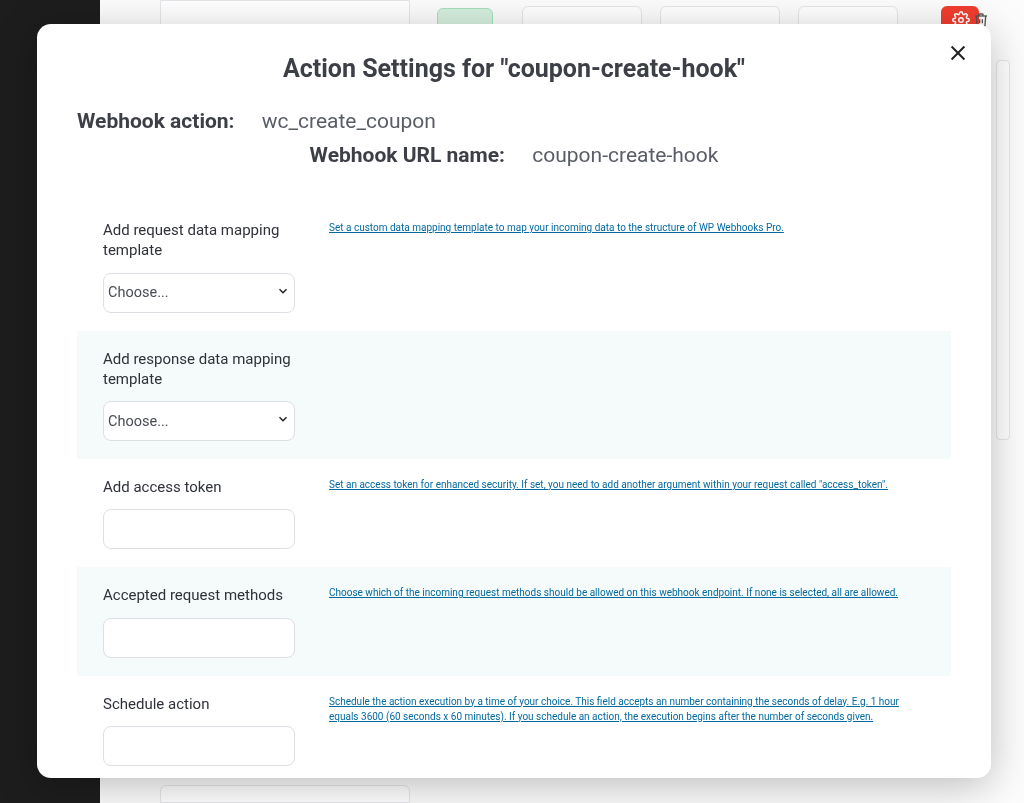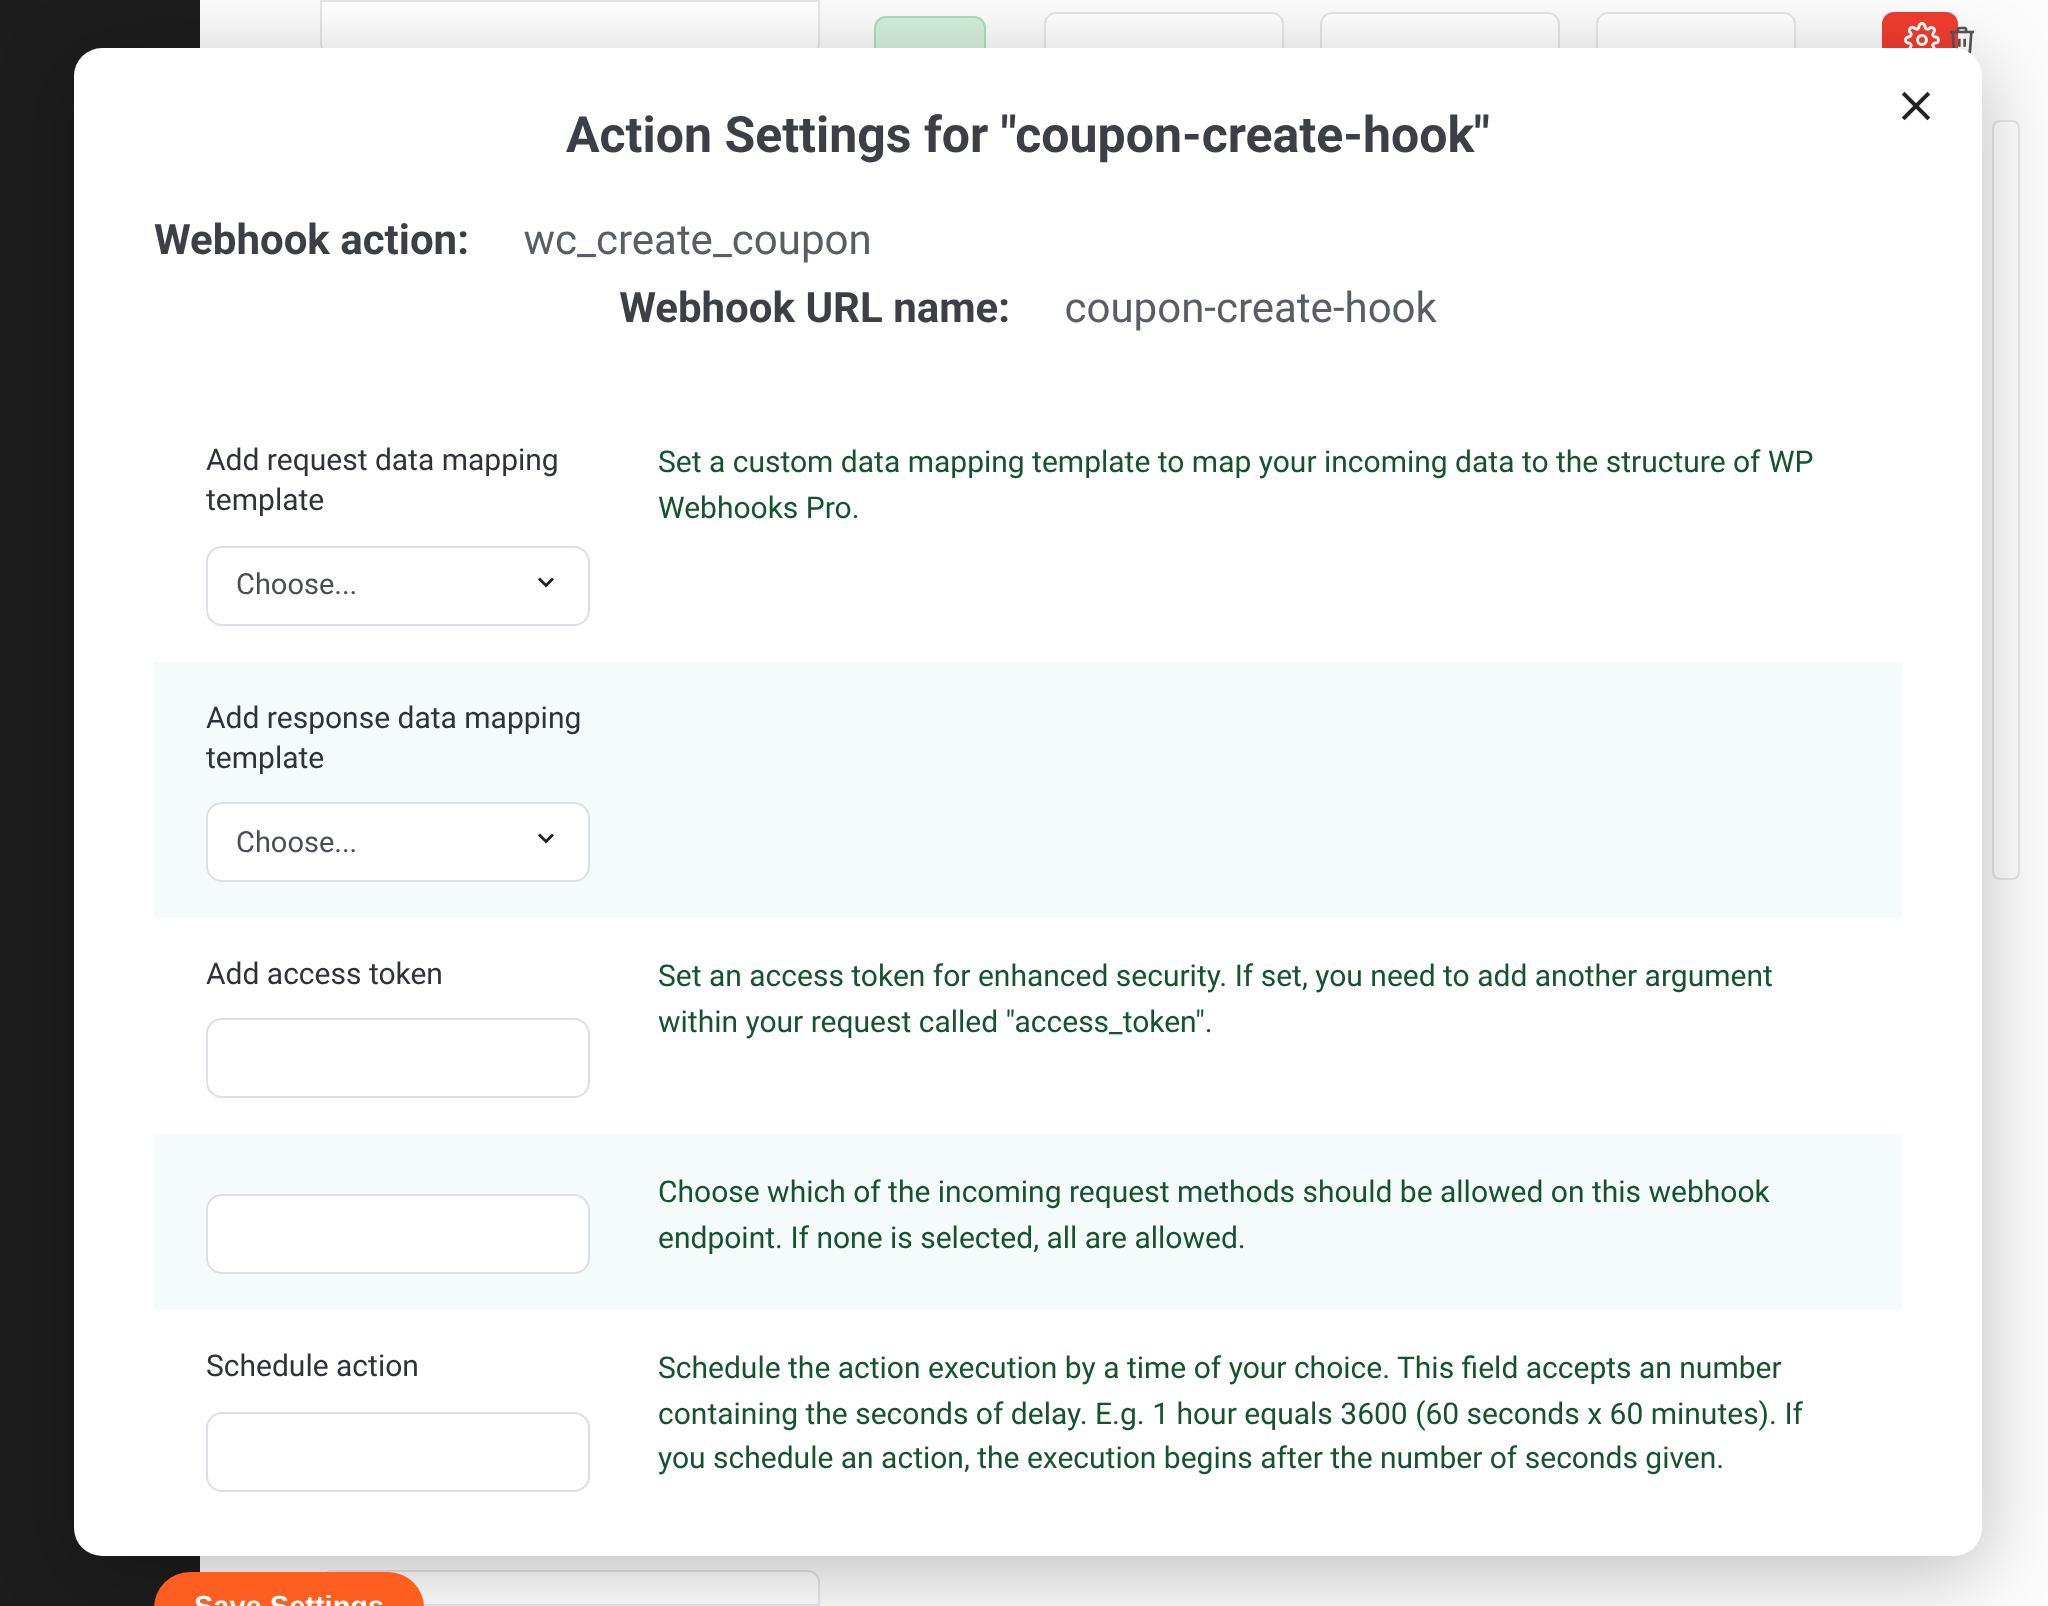--- a/index.html
+++ b/index.html
@@ -46,24 +46,24 @@
   .meta-row + .meta-row { margin-bottom: 35px; text-align: center; }
 
   .settings { margin-top: 18px; }
   .setting {
     display: flex; gap: 26px; padding: 18px 22px 18px 26px; align-items:flex-start;
   }
   .setting.alt { background: #f5fafa; }
   .setting .left { width: 200px; flex: 0 0 200px; }
   .setting .left .label { font-size: 15px; font-weight: 400; color: #2f3238; line-height:1.35; }
   .setting .left .control { margin-top: 12px; }
-  .setting .right { flex: 1; font-size: 15px; color: #14532d; line-height: 1.5; padding-top:0px;}
+  .setting .right { flex: 1; font-size: 10px; color: #0369a1; line-height: 1.5; padding-top:0px;text-decoration:underline;}
   .select {
     width: 192px; height: 40px; border: 1px solid #dcdfe4; border-radius: 8px; background:#fff;
-    display:flex; align-items:center; justify-content:space-between; padding: 0 14px; font-size:14.5px; color:#4a4d55;
+    display:flex; align-items:center; justify-content:space-between; padding: 0 4px; font-size:14.5px; color:#4a4d55;
     cursor:pointer;
   }
   .select .chev { color:#2f3238; }
   .textinput {
     width: 192px; height: 40px; border: 1px solid #dcdfe4; border-radius: 8px; background:#fff; padding:0 12px; font-size:14.5px;
   }
   .save {
     margin-top: 22px; background:#ff5e21; color:#fff; border:none; border-radius:20px;
     height:36px; padding:0 20px; font-size:14.5px; font-weight:600; cursor:pointer;
   }
@@ -145,20 +145,21 @@
       </div>
       <div class="setting">
         <div class="left">
           <div class="label">Add access token</div>
           <div class="control"><input type="text" class="textinput" style=""></div>
         </div>
         <div class="right">Set an access token for enhanced security. If set, you need to add another argument within your request called "access_token".</div>
       </div>
       <div class="setting alt">
         <div class="left">
+          <div class="label">Accepted request methods</div>
           <div class="control"><input type="text" class="textinput" style=""></div>
         </div>
         <div class="right">Choose which of the incoming request methods should be allowed on this webhook endpoint. If none is selected, all are allowed.</div>
       </div>
       <div class="setting">
         <div class="left">
           <div class="label">Schedule action</div>
           <div class="control"><input type="text" class="textinput" style=""></div>
         </div>
         <div class="right">Schedule the action execution by a time of your choice. This field accepts an number containing the seconds of delay. E.g. 1 hour equals 3600 (60 seconds x 60 minutes). If you schedule an action, the execution begins after the number of seconds given.</div>

